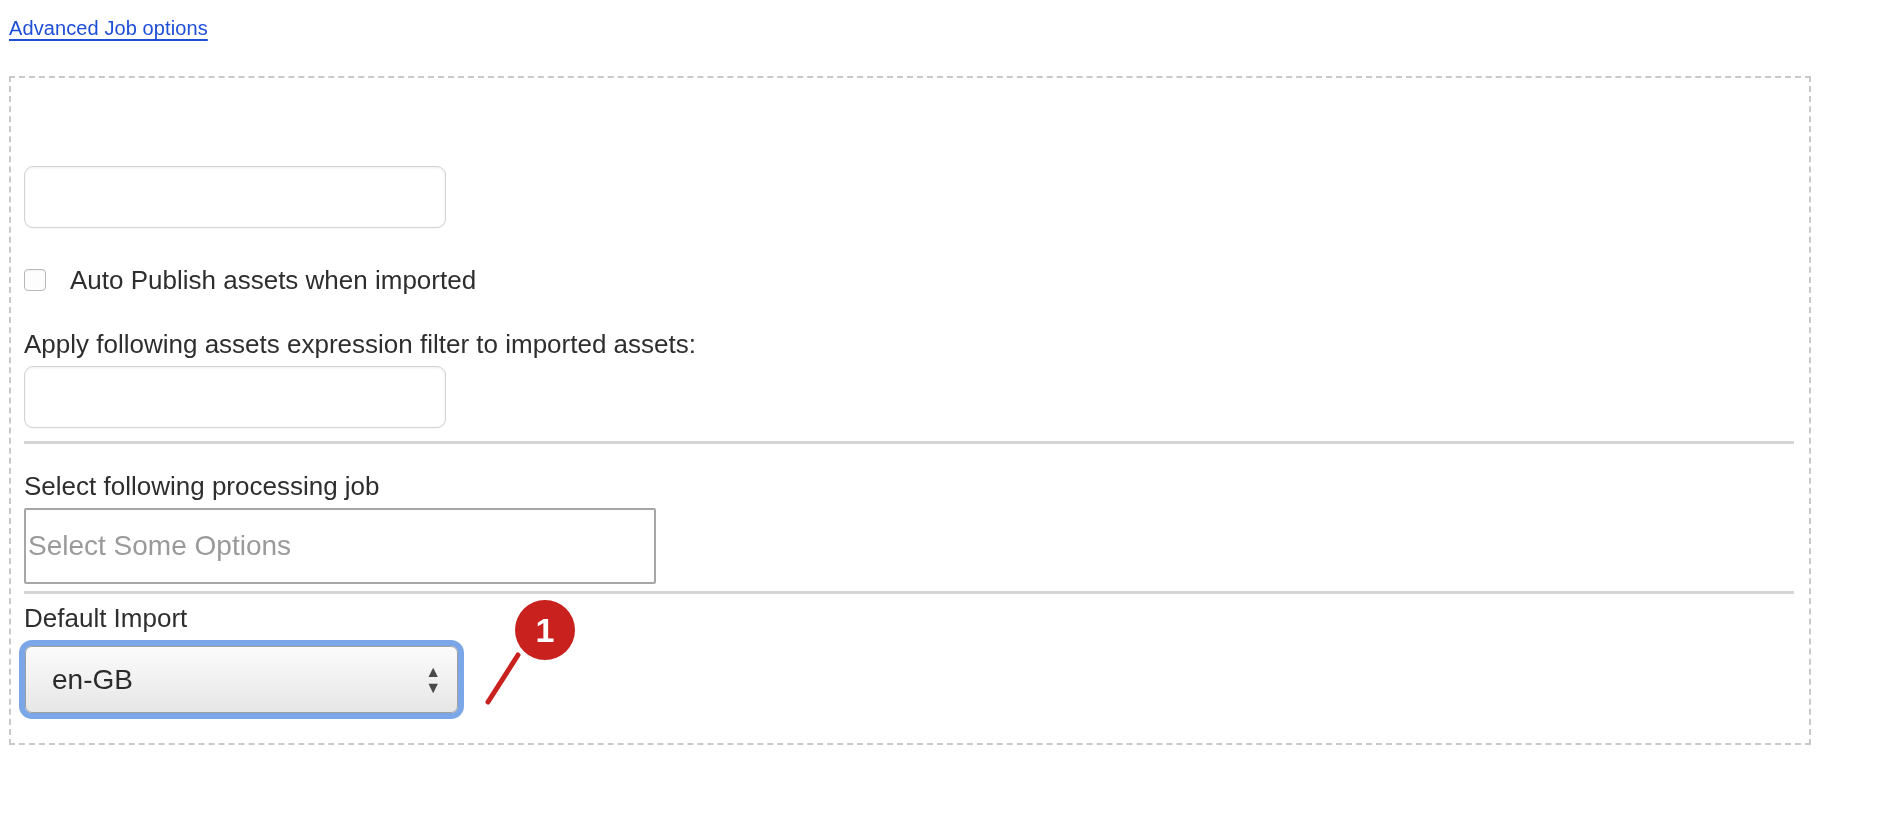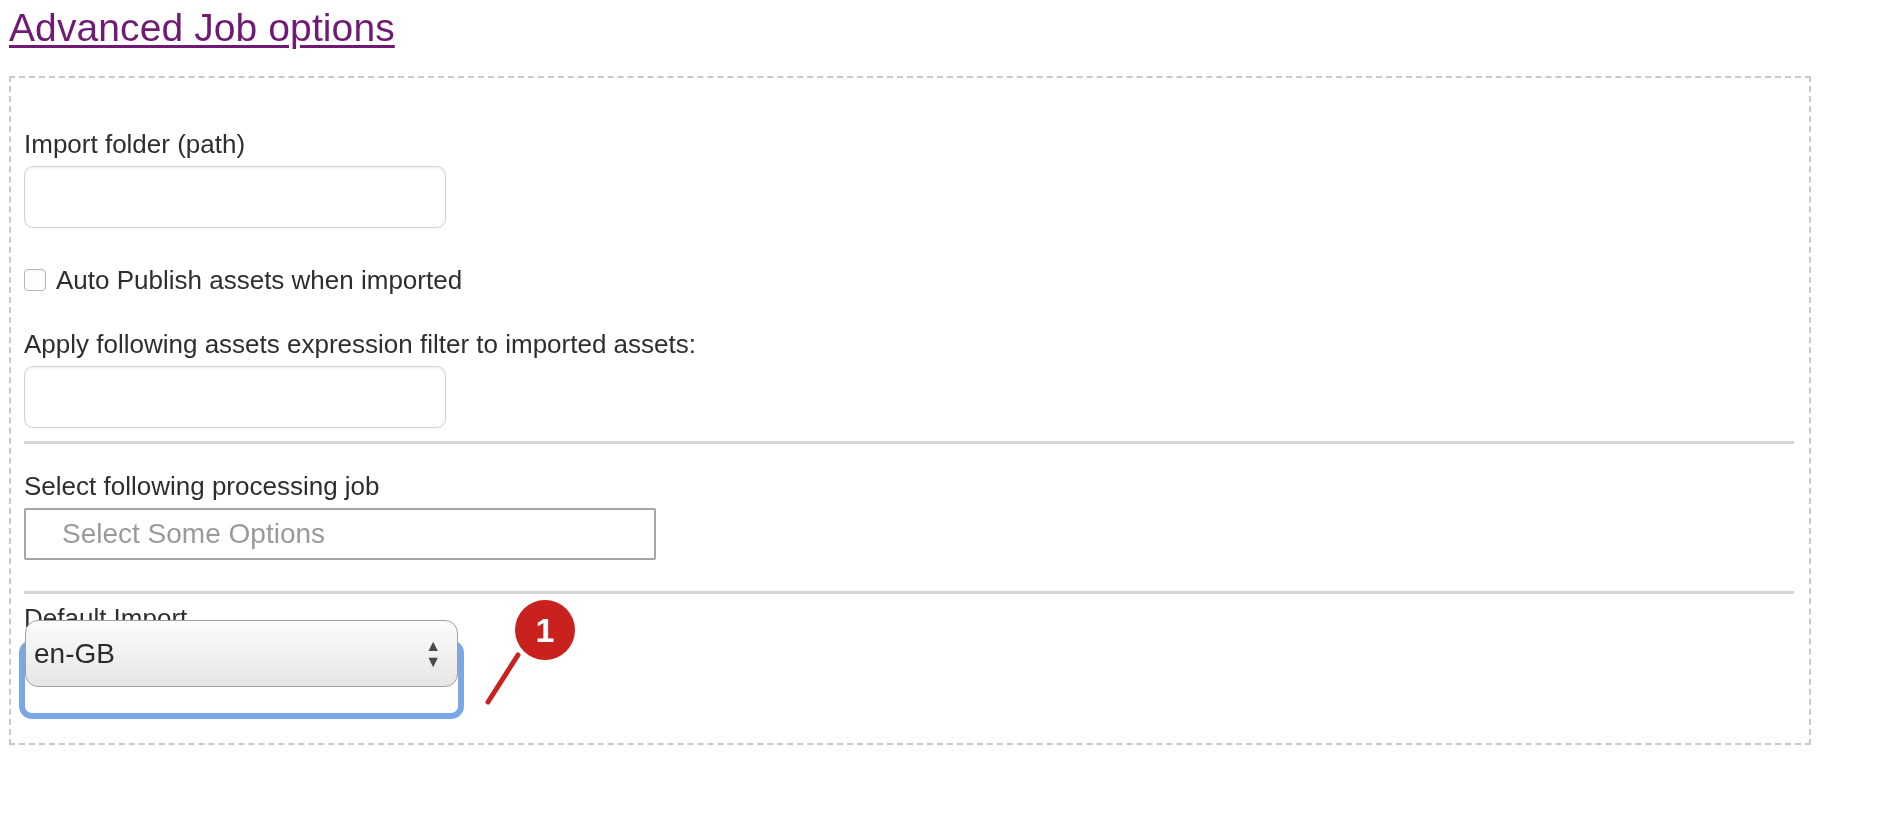--- a/index.html
+++ b/index.html
@@ -22,24 +22,24 @@
     left: 0; top: 0;
     width: 1880px;
     height: 819px;
   }
 
   
   .section-heading {
     position: absolute;
     left: 9px;
     top: 9px;
-    font-size: 39px;
+    font-size: 20px;
     line-height: 38px;
     font-weight: 400;
-    color: #701a75;
+    color: #1d4ed8;
     text-decoration: underline;
     text-underline-offset: 4px;
     letter-spacing: 0.1px;
     white-space: nowrap;
   }
 
   
   .dashed-panel {
     position: absolute;
     left: 9px;
@@ -109,20 +109,21 @@
     background: #fdfdfd;
     box-shadow: inset 0 1px 2px rgba(0,0,0,0.05);
     flex: 0 0 auto;
     cursor: pointer;
   }
   .checkbox-label {
     font-size: 26px;
     line-height: 30px;
     color: #2e2e2e;
     white-space: nowrap;
+    margin-left: 14px;
   }
 
   
   .divider {
     position: absolute;
     left: 24px;
     width: 1770px;
     height: 0;
     border: 0;
     border-top: 3px solid #d5d5d7;
@@ -130,28 +131,28 @@
   }
   #divider-1 { top: 441px; }
   #divider-2 { top: 591px; }
 
   
   .multiselect {
     position: absolute;
     left: 24px;
     top: 508px;
     width: 632px;
-    height: 52px;
+    height: 76px;
     box-sizing: border-box;
     background: #ffffff;
     border: 2px solid #a6a6a6;
     border-radius: 2px;
     display: flex;
     align-items: center;
-    padding-left: 36px;
+    padding-left: 2px;
     cursor: pointer;
   }
   .multiselect-placeholder {
     font-size: 28px;
     color: #9a9a9a;
     white-space: nowrap;
   }
 
   
   .select-focus-ring {
@@ -162,32 +163,32 @@
     height: 79px;
     box-sizing: border-box;
     border: 6px solid #7ba7e8;
     border-radius: 13px;
     background: transparent;
     padding: 0;
   }
   .select-control {
     position: absolute;
     left: 25px;
-    top: 620px;
+    top: 646px;
     width: 433px;
     height: 67px;
     box-sizing: border-box;
     border: 1px solid #9f9f9f;
-    border-radius: 13px;
+    border-radius: 7px;
     background: linear-gradient(to bottom, #fbfbfb 0%, #f2f2f2 45%, #e6e6e6 100%);
     box-shadow: inset 0 1px 0 rgba(255,255,255,0.9);
     display: flex;
     align-items: center;
     justify-content: space-between;
-    padding: 0 16px 0 8px;
+    padding: 0 16px 0 26px;
     cursor: pointer;
   }
   .select-value {
     font-size: 28px;
     color: #2b2b2b;
     white-space: nowrap;
   }
   .select-arrows {
     display: flex;
     flex-direction: column;
@@ -241,21 +242,20 @@
 </style>
 </head>
 <body>
 
 <div class="page">
 
   <div class="section-heading">Advanced Job options</div>
 
   <div class="dashed-panel"></div>
 
-  <div class="field-label" style="left:24px; top:128px;">Import folder (path)</div>
   <input type="text" class="text-input" id="input-import-folder" value="" style="">
 
   <div class="checkbox-row">
     <div class="checkbox-box"></div>
     <div class="checkbox-label">Auto Publish assets when imported</div>
   </div>
 
   <div class="field-label" style="left:24px; top:328px;">Apply following assets expression filter to imported assets:</div>
   <input type="text" class="text-input" id="input-regex-filter" value="" style="">
 

